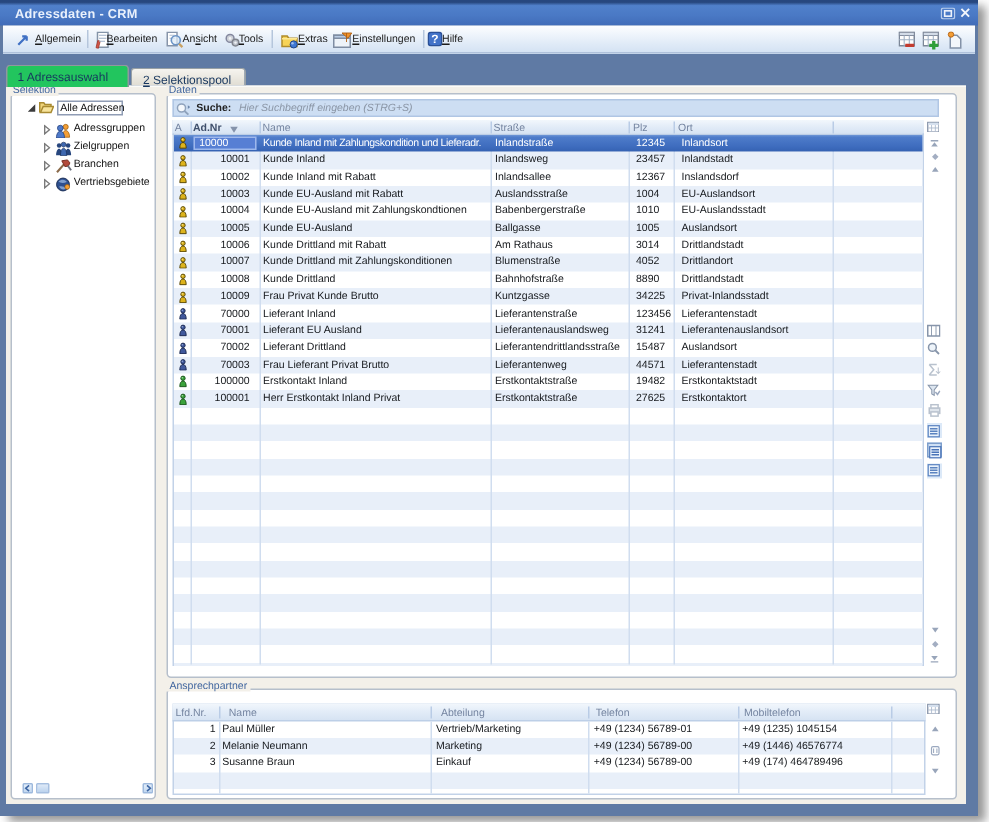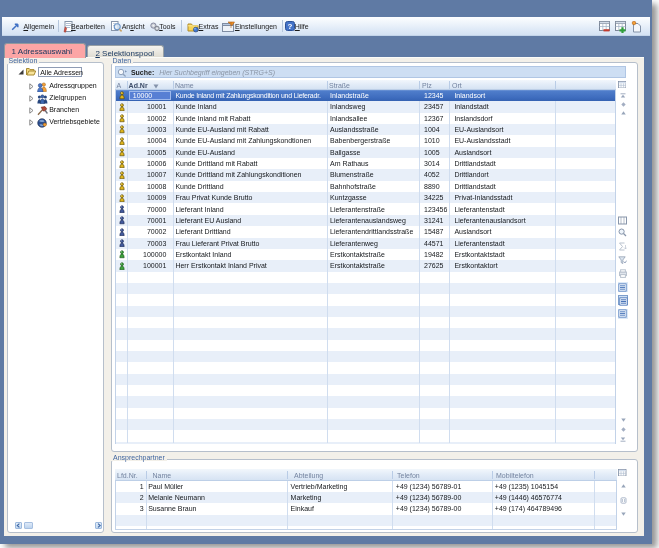--- a/index.html
+++ b/index.html
@@ -11,34 +11,44 @@
 #title .txt{left:10px;top:3.5px;font-size:8.5px;font-weight:bold;color:#eaf1fc;letter-spacing:.2px;}
 
 #menu{left:2px;top:17px;width:648px;height:18.5px;background:linear-gradient(180deg,#fdfeff,#dfeaf7 70%,#d4e2f3);border-bottom:1px solid #c3d4e9;}
 .mtxt{top:5.5px;font-size:7px;color:#1a1a1a;}
 .msep{top:3px;width:1px;height:12px;background:#b5c6dc;}
 .u{text-decoration:underline;}
 
 #content{left:4px;top:57px;width:640px;height:478.5px;background:#f3f0e9;border-top:1px solid #fbfbf8;}
 
 .tab{font-size:8px;color:#17365e;}
-#tab1{left:3.6px;top:43px;width:82px;height:15px;background:#fca5a5;border:1px solid #90989e;border-bottom:none;border-radius:3px 3px 0 0;z-index:5;text-align:center;}
+#tab1{left:3.6px;top:43px;width:82px;height:15px;background:#22c55e;border:1px solid #90989e;border-bottom:none;border-radius:3px 3px 0 0;z-index:5;text-align:center;}
 #tab2{left:87.4px;top:44.6px;width:76.5px;height:12.9px;background:linear-gradient(180deg,#f6f4ef,#e0ddd3);border:1px solid #98a0a5;border-bottom:none;border-radius:3px 3px 0 0;}
 .tabt{left:7px;top:3px;}
 
 .grp{border:1px solid #b6bfcb;border-radius:3px;background:#fff;}
 .glab{font-size:7px;color:#41669f;background:#f3f0e9;padding:0 2px;z-index:4;}
 
 .cell{position:absolute;font-size:7px;color:#15181c;white-space:nowrap;height:11.3px;line-height:11.4px;}
 .hcell{position:absolute;font-size:7px;color:#7484a0;white-space:nowrap;}
 .vline{position:absolute;width:1px;background:#d0ddef;}
 .stripe{position:absolute;background:#e8eff9;}
 </style></head><body>
 <div id="win">
 
+<div id="title" class="abs">
+<div class="abs txt">Adressdaten - CRM</div>
+<svg class="abs" style="left:627px;top:4.8px" width="10" height="8" viewBox="0 0 11 9">
+        <rect x="0.5" y="0.5" width="10" height="8" rx="1.5" fill="none" stroke="#b9cdeb" stroke-width="1"></rect>
+        <rect x="3" y="2.5" width="5" height="4" fill="none" stroke="#eef3fb" stroke-width="1.2"></rect>
+      </svg>
+<svg class="abs" style="left:639.8px;top:5.2px" width="7" height="7" viewBox="0 0 9 9">
+        <path d="M1.2 1.2 L7.8 7.8 M7.8 1.2 L1.2 7.8" stroke="#f2f6fc" stroke-width="1.7"></path>
+      </svg>
+</div>
 <div id="menu" class="abs">
 <svg class="abs" style="left:9px;top:5px" width="10" height="9" viewBox="0 0 10 9">
         <path d="M1.2 7.8 L6.8 2.2 M6.8 2.2 L3.8 2.2 M6.8 2.2 L6.8 5.2" stroke="#3f70c4" stroke-width="1.5" fill="none"></path>
       </svg>
 <div class="abs mtxt" style="left:21.4px"><span class="u">A</span>llgemein</div>
 <div class="abs msep" style="left:56px"></div>
 <svg class="abs" style="left:60px;top:3.5px" width="11" height="12" viewBox="0 0 11 12">
         <rect x="3" y="0.5" width="7" height="10" fill="#fff" stroke="#8494a8"></rect>
         <path d="M2 10.8 L3.2 6 L4.8 6.5 L3.6 11.2 Z" fill="#d2574a" stroke="#a03326" stroke-width=".5"></path>
         <path d="M4 2.5 h5 M4 4.5 h5 M4 6.5 h4" stroke="#9db0c8" stroke-width=".8"></path>

